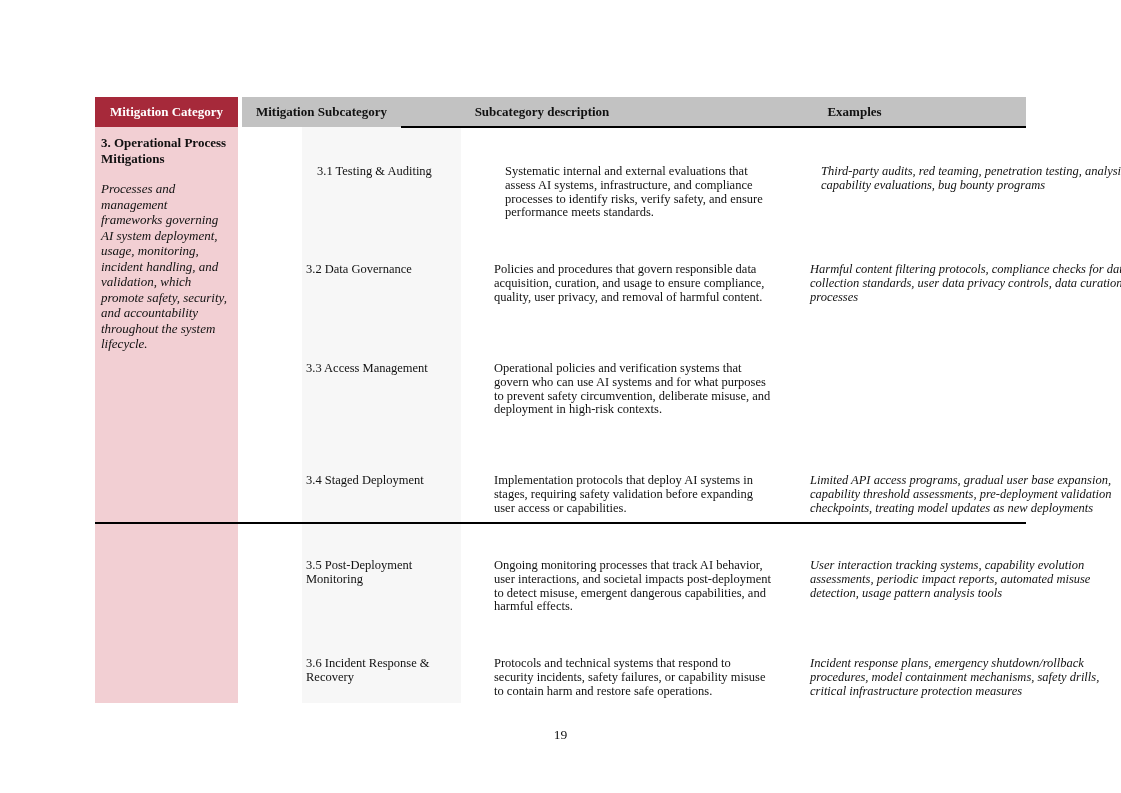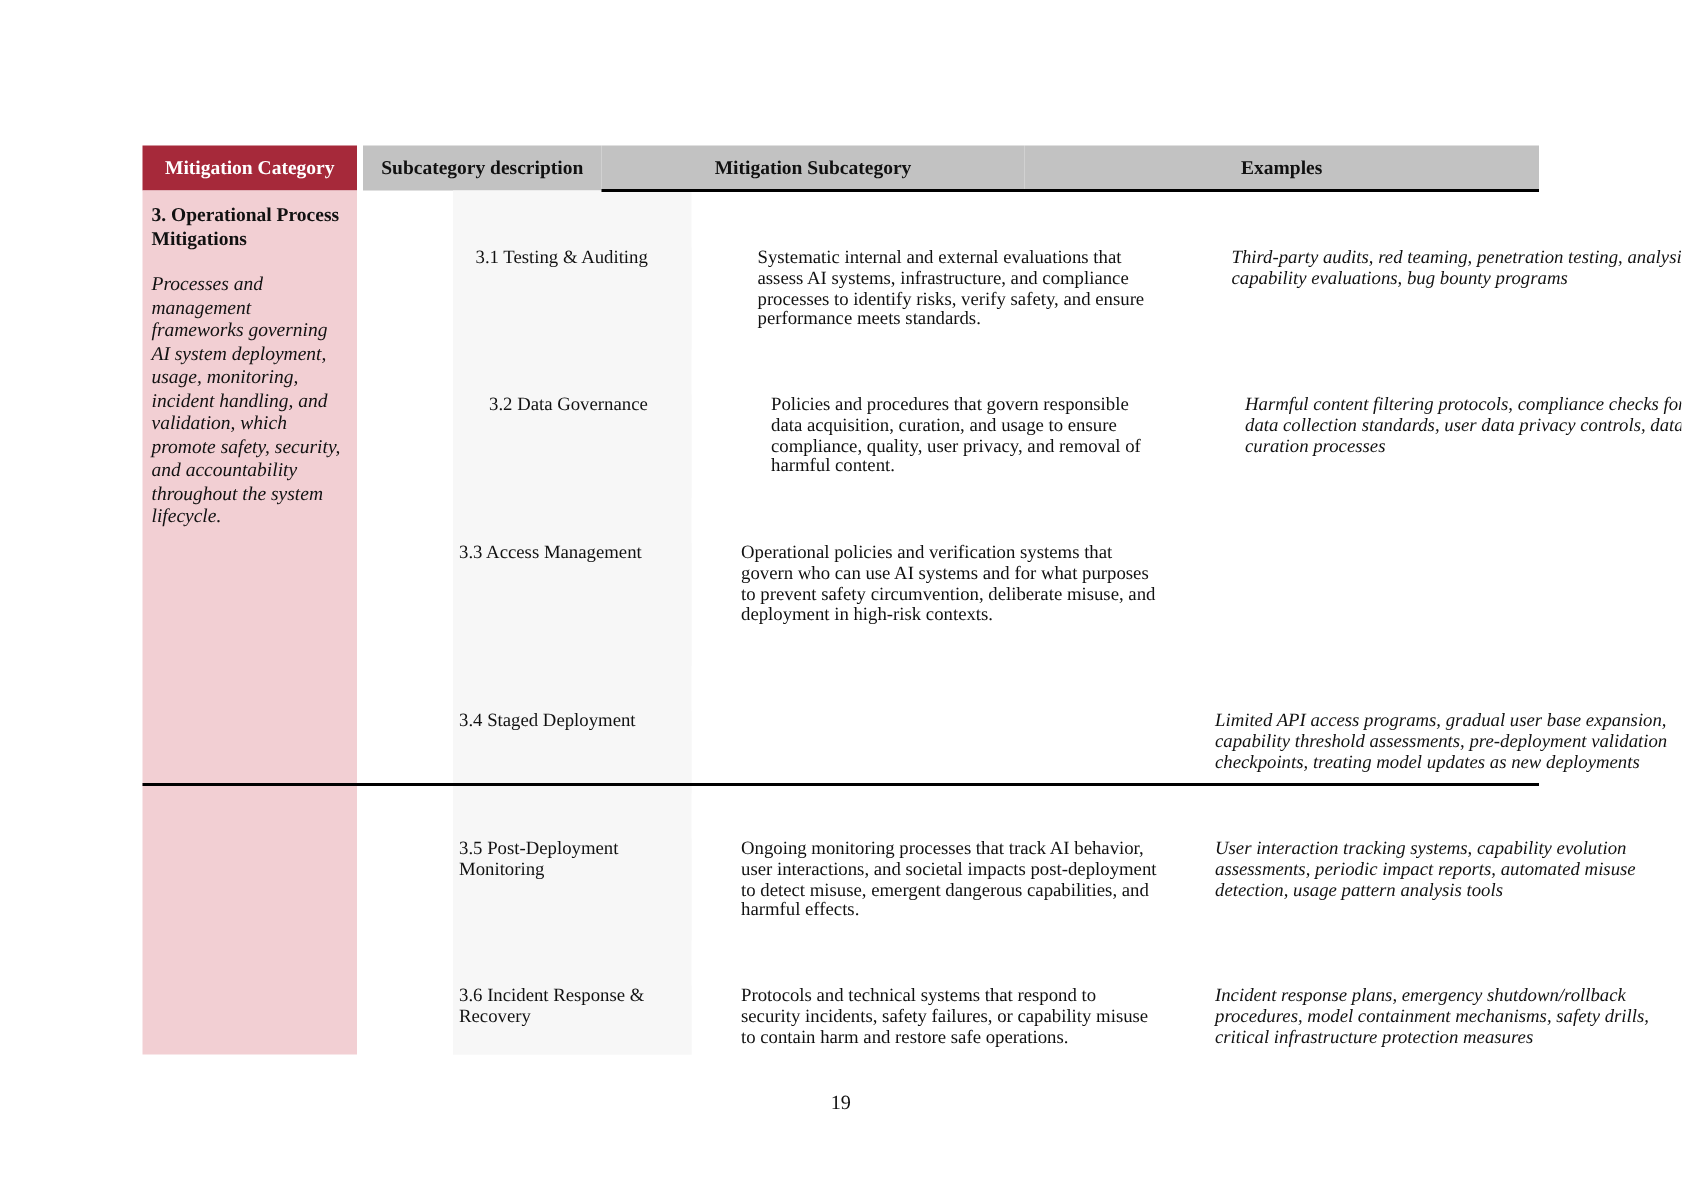--- a/index.html
+++ b/index.html
@@ -47,39 +47,39 @@
     padding:8px 6px 0 6px;
     font-size:13px; line-height:15.5px;
   }
   .category-title { font-weight:bold; }
   .category-desc { font-style:italic; margin-top:15px; }
   .col2-bg { grid-column:3; grid-row:1/8; background:var(--subcategory-bg,#f7f7f7); }
   .cell { position:relative; }
   .subcat-cell { grid-column:3; padding:0 6px 0 4px; background:var(--subcategory-bg,#f7f7f7); }
   .desc-cell   { grid-column:4; padding:0 2px 0 3px; background:#fff; }
   .ex-cell     { grid-column:5; padding:0 10px 0 7px; background:#fff; font-style:italic; }
-  .r1 { grid-row:2;margin-left:11px; } .r2 { grid-row:3;margin-left:20px; } .r3 { grid-row:4; }
+  .r1 { grid-row:2;margin-left:11px; } .r2 { grid-row:3; } .r3 { grid-row:4; }
   .r4 { grid-row:5; } .r5 { grid-row:6; } .r6 { grid-row:7; }
   .page-number {
     position:absolute; left:0; right:0; top:727px;
     text-align:center; font-size:13.5px;
   }
 </style>
 </head>
 <body>
 
 <div class="page">
 
   <div class="table">
 
     <div class="thead">
       <div class="th th-category">Mitigation Category</div>
       <div></div>
+      <div class="th th-gray">Mitigation Subcategory</div>
       <div class="th th-gray">Subcategory description</div>
-      <div class="th th-gray">Mitigation Subcategory</div>
       <div class="th th-gray">Examples</div>
     </div>
 
     <div class="header-rule"></div>
 
     <div class="tbody">
       <div class="col2-bg"></div>
 
       <div class="category-cell">
         <div class="category-title">3. Operational Process Mitigations</div>
@@ -91,20 +91,21 @@
       <div class="cell ex-cell r1">Third-party audits, red teaming, penetration testing, analysis capability evaluations, bug bounty programs</div>
 
       <div class="cell subcat-cell r2">3.2 Data Governance</div>
       <div class="cell desc-cell r2">Policies and procedures that govern responsible data acquisition, curation, and usage to ensure compliance, quality, user privacy, and removal of harmful content.</div>
       <div class="cell ex-cell r2">Harmful content filtering protocols, compliance checks for data collection standards, user data privacy controls, data curation processes</div>
 
       <div class="cell subcat-cell r3">3.3 Access Management</div>
       <div class="cell desc-cell r3">Operational policies and verification systems that govern who can use AI systems and for what purposes to prevent safety circumvention, deliberate misuse, and deployment in high-risk contexts.</div>
 
       <div class="cell subcat-cell r4">3.4 Staged Deployment</div>
+      <div class="cell desc-cell r4">Implementation protocols that deploy AI systems in stages, requiring safety validation before expanding user access or capabilities.</div>
       <div class="cell ex-cell r4">Limited API access programs, gradual user base expansion, capability threshold assessments, pre-deployment validation checkpoints, treating model updates as new deployments</div>
 
       <div class="cell subcat-cell r5">3.5 Post-Deployment Monitoring</div>
       <div class="cell desc-cell r5">Ongoing monitoring processes that track AI behavior, user interactions, and societal impacts post-deployment to detect misuse, emergent dangerous capabilities, and harmful effects.</div>
       <div class="cell ex-cell r5">User interaction tracking systems, capability evolution assessments, periodic impact reports, automated misuse detection, usage pattern analysis tools</div>
 
       <div class="cell subcat-cell r6">3.6 Incident Response &amp; Recovery</div>
       <div class="cell desc-cell r6">Protocols and technical systems that respond to security incidents, safety failures, or capability misuse to contain harm and restore safe operations.</div>
       <div class="cell ex-cell r6">Incident response plans, emergency shutdown/rollback procedures, model containment mechanisms, safety drills, critical infrastructure protection measures</div>
     </div>

